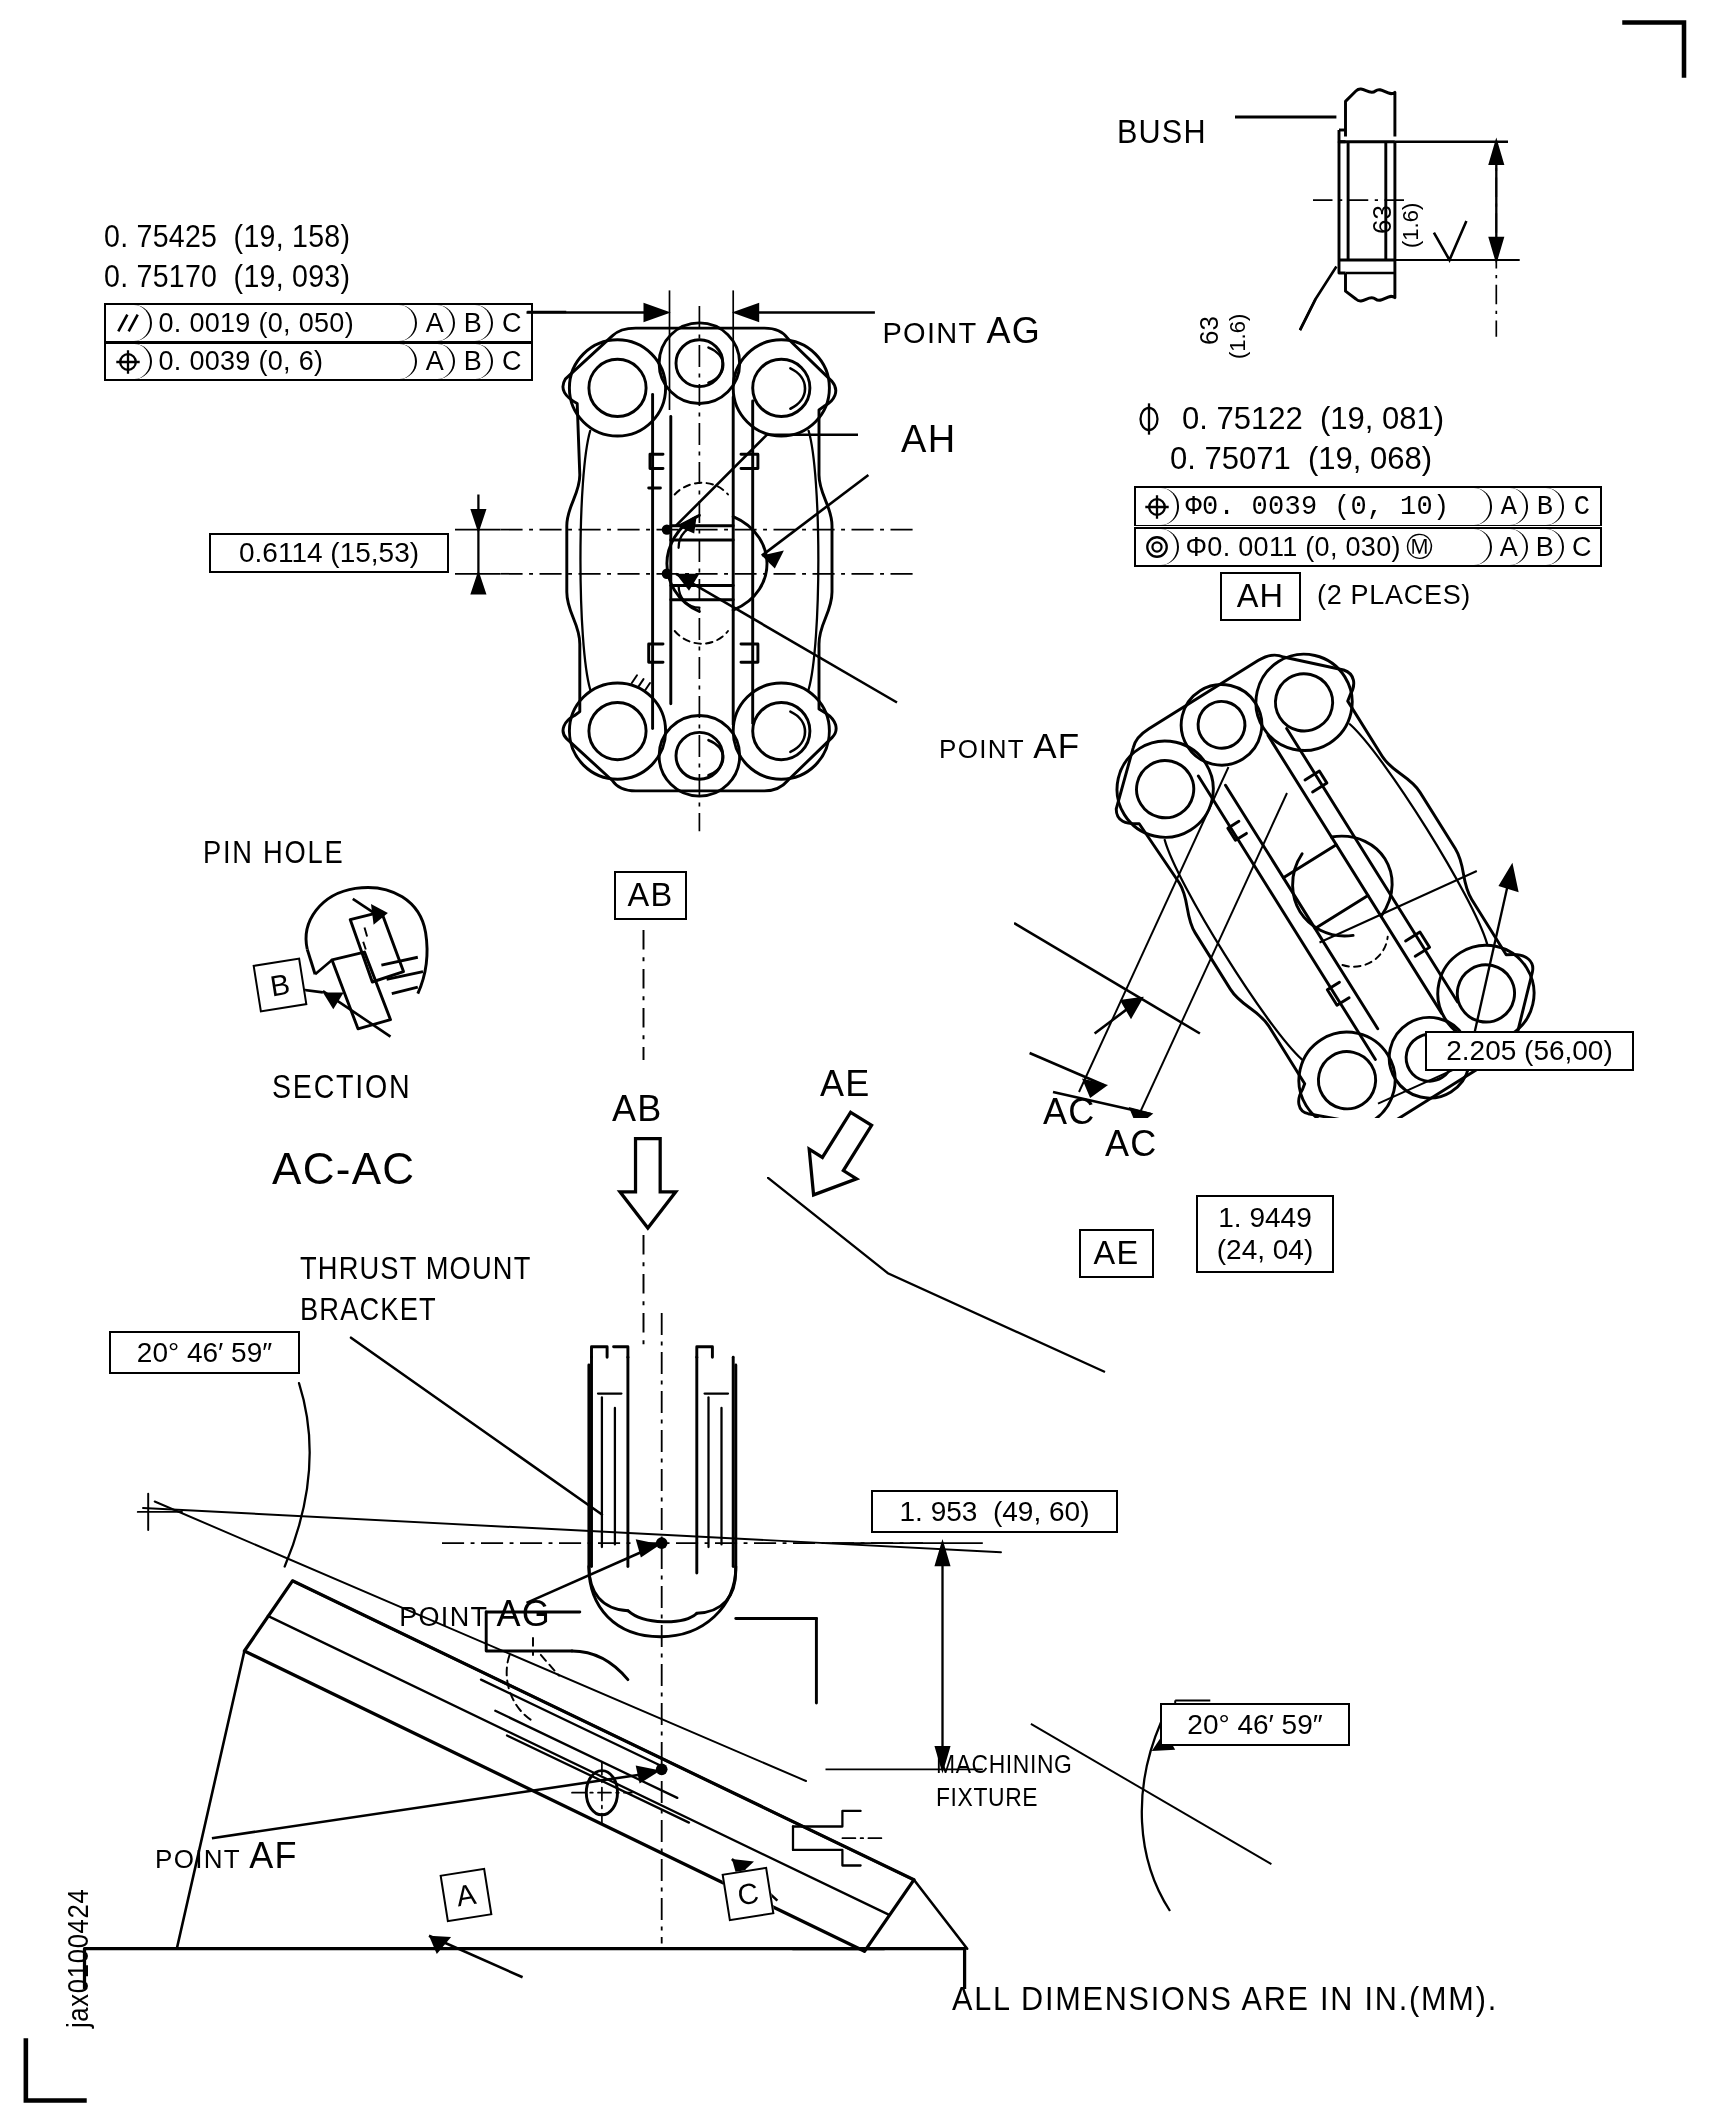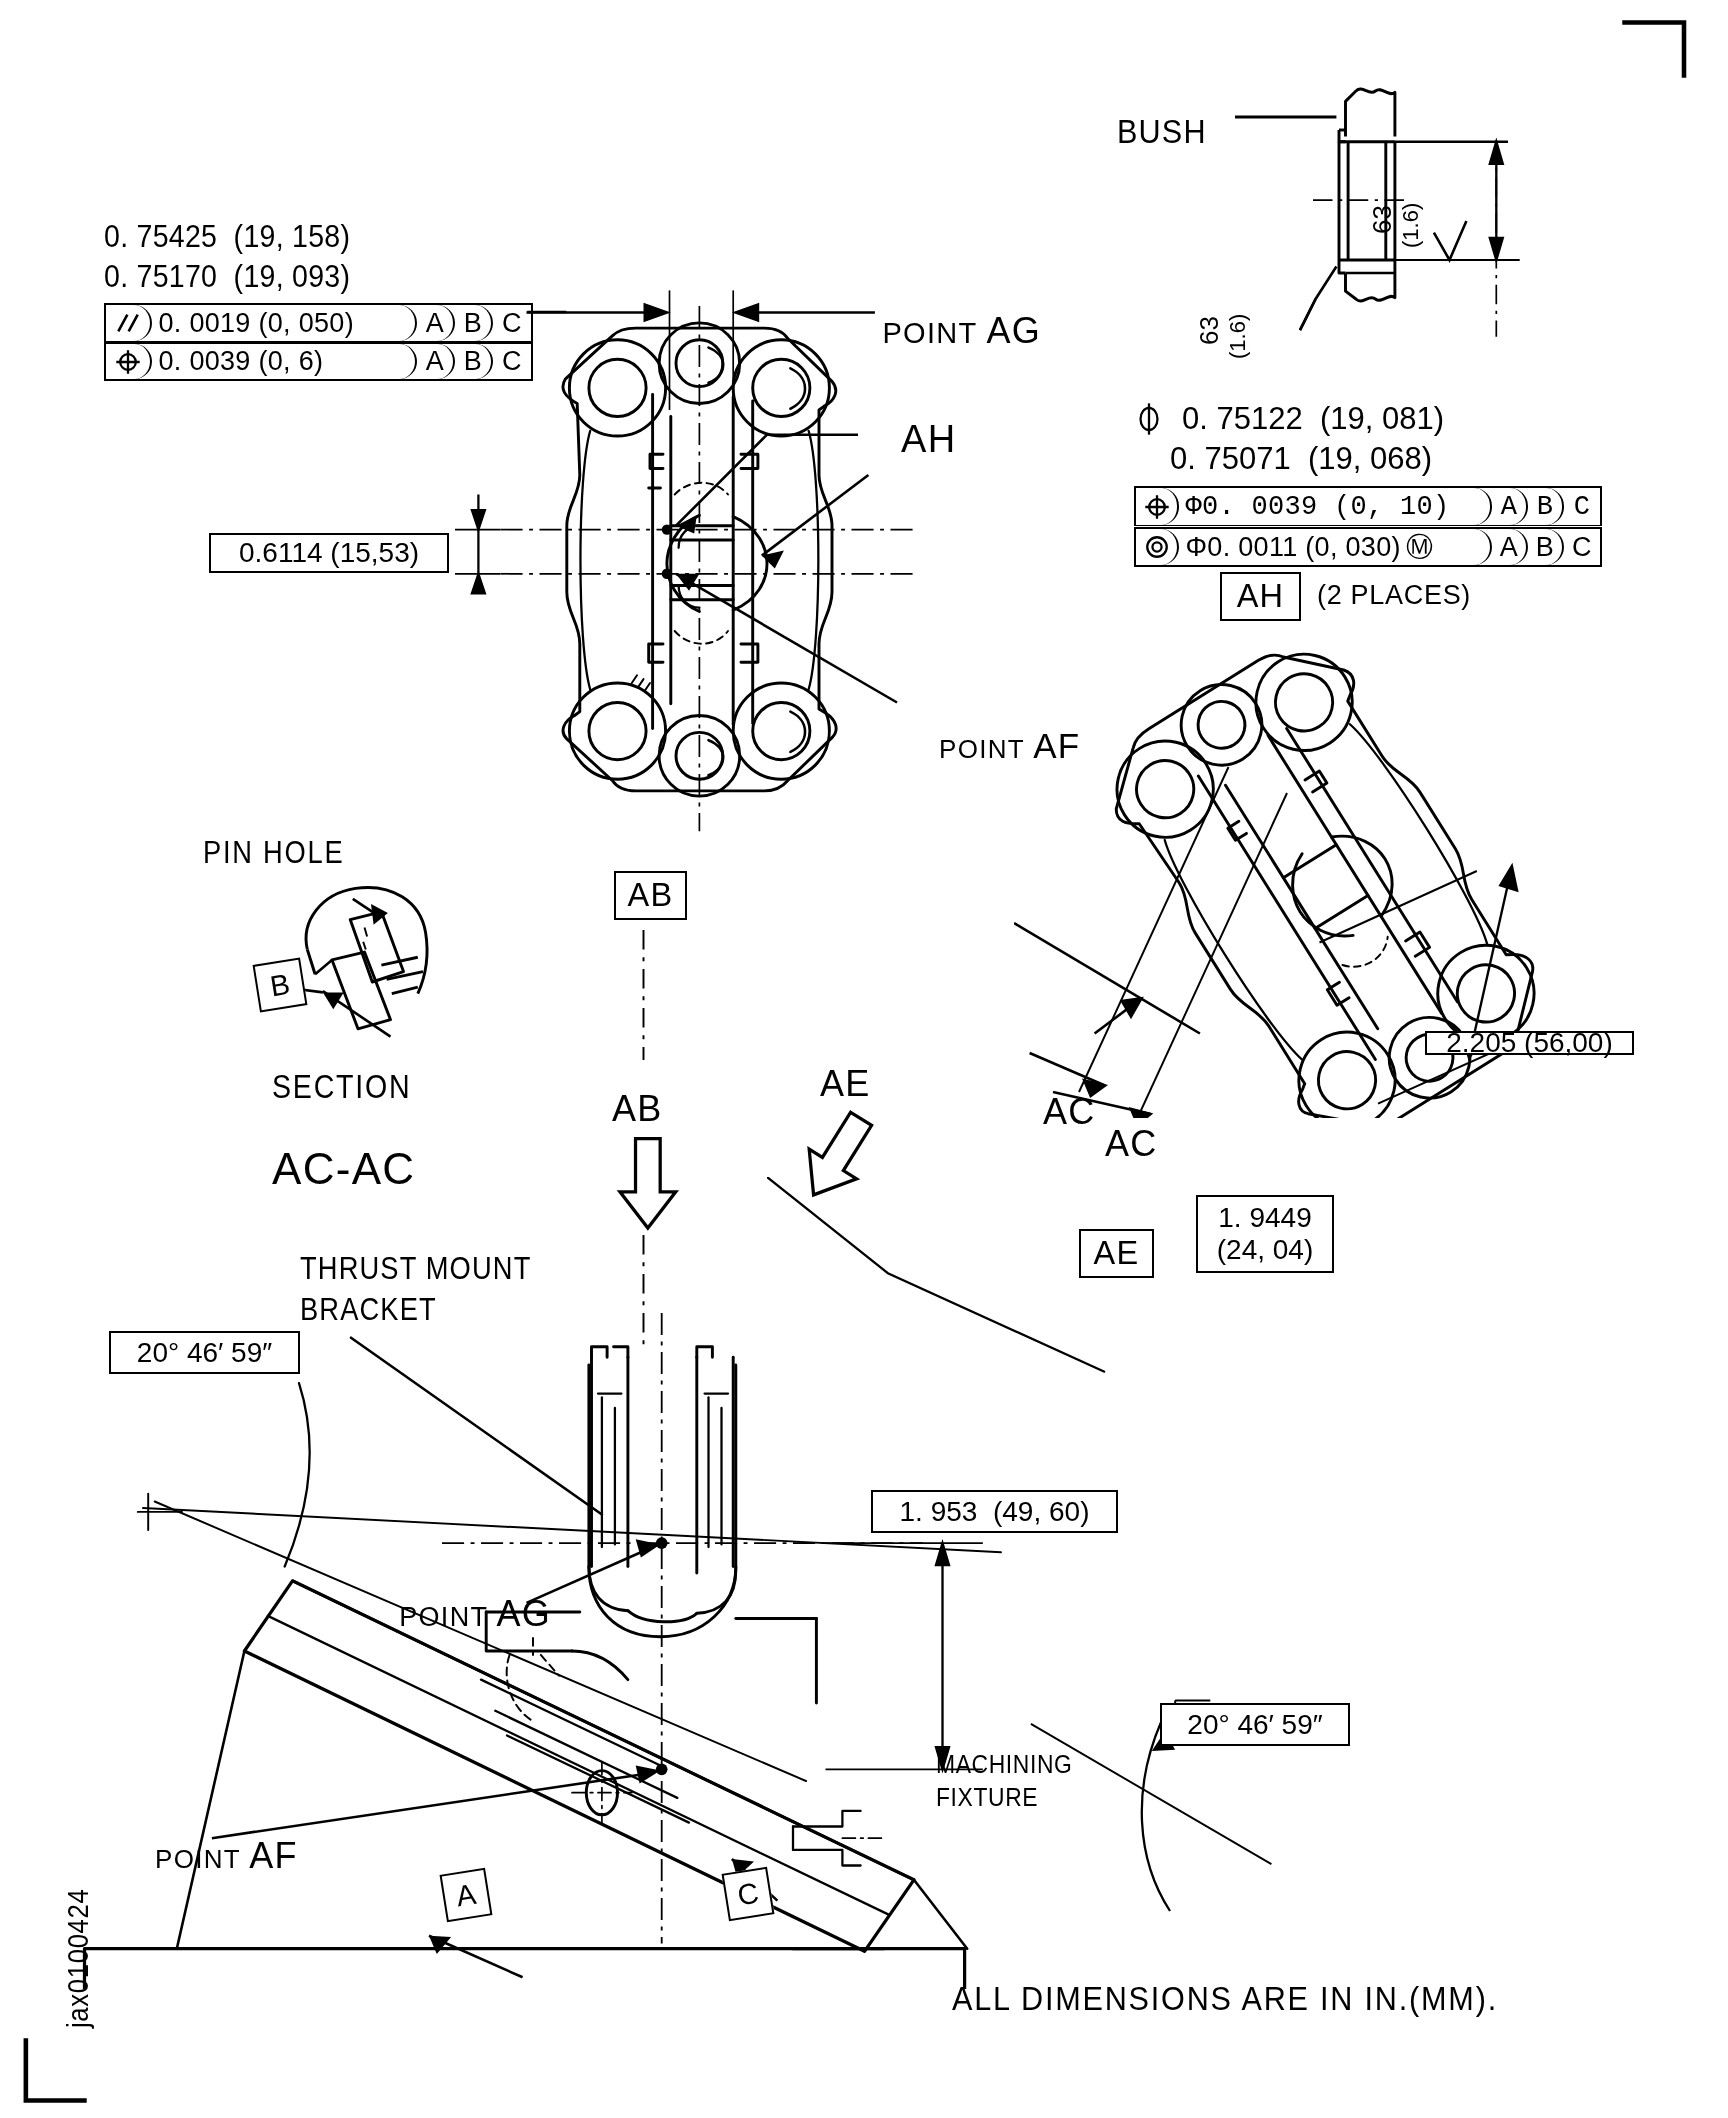--- a/index.html
+++ b/index.html
@@ -461,21 +461,21 @@
     </g>
 
     <g stroke="#000" stroke-width="4" fill="none">
       <path d="M0 440 L286 610"></path>
     </g>
   </svg>
 
   <div class="txt draft" style="left:1043px;top:1093px;font-size:36px;letter-spacing:1.3px;">AC</div>
   <div class="txt draft" style="left:1105px;top:1125px;font-size:36px;letter-spacing:1.3px;">AC</div>
 
-  <div class="dimbox" style="left:1425px;top:1031px;width:209px;height:24px;">2.205 (56,00)</div>
+  <div class="dimbox" style="left:1425px;top:1031px;width:209px;height:40px;">2.205 (56,00)</div>
 
   <div class="dimbox two" style="left:1196px;top:1195px;width:138px;height:78px;">
     <span>1. 9449</span>
     <span>(24, 04)</span>
   </div>
 
   <div class="viewlabel" style="left:1079px;top:1229px;width:75px;height:49px;">AE</div>
 
   <svg class="abs" style="left:624px;top:930px;" width="39" height="143" viewBox="0 0 60 220">
     <path d="M30 0 V200" stroke="#000" stroke-width="3" fill="none" stroke-dasharray="30 12 6 12"></path>

